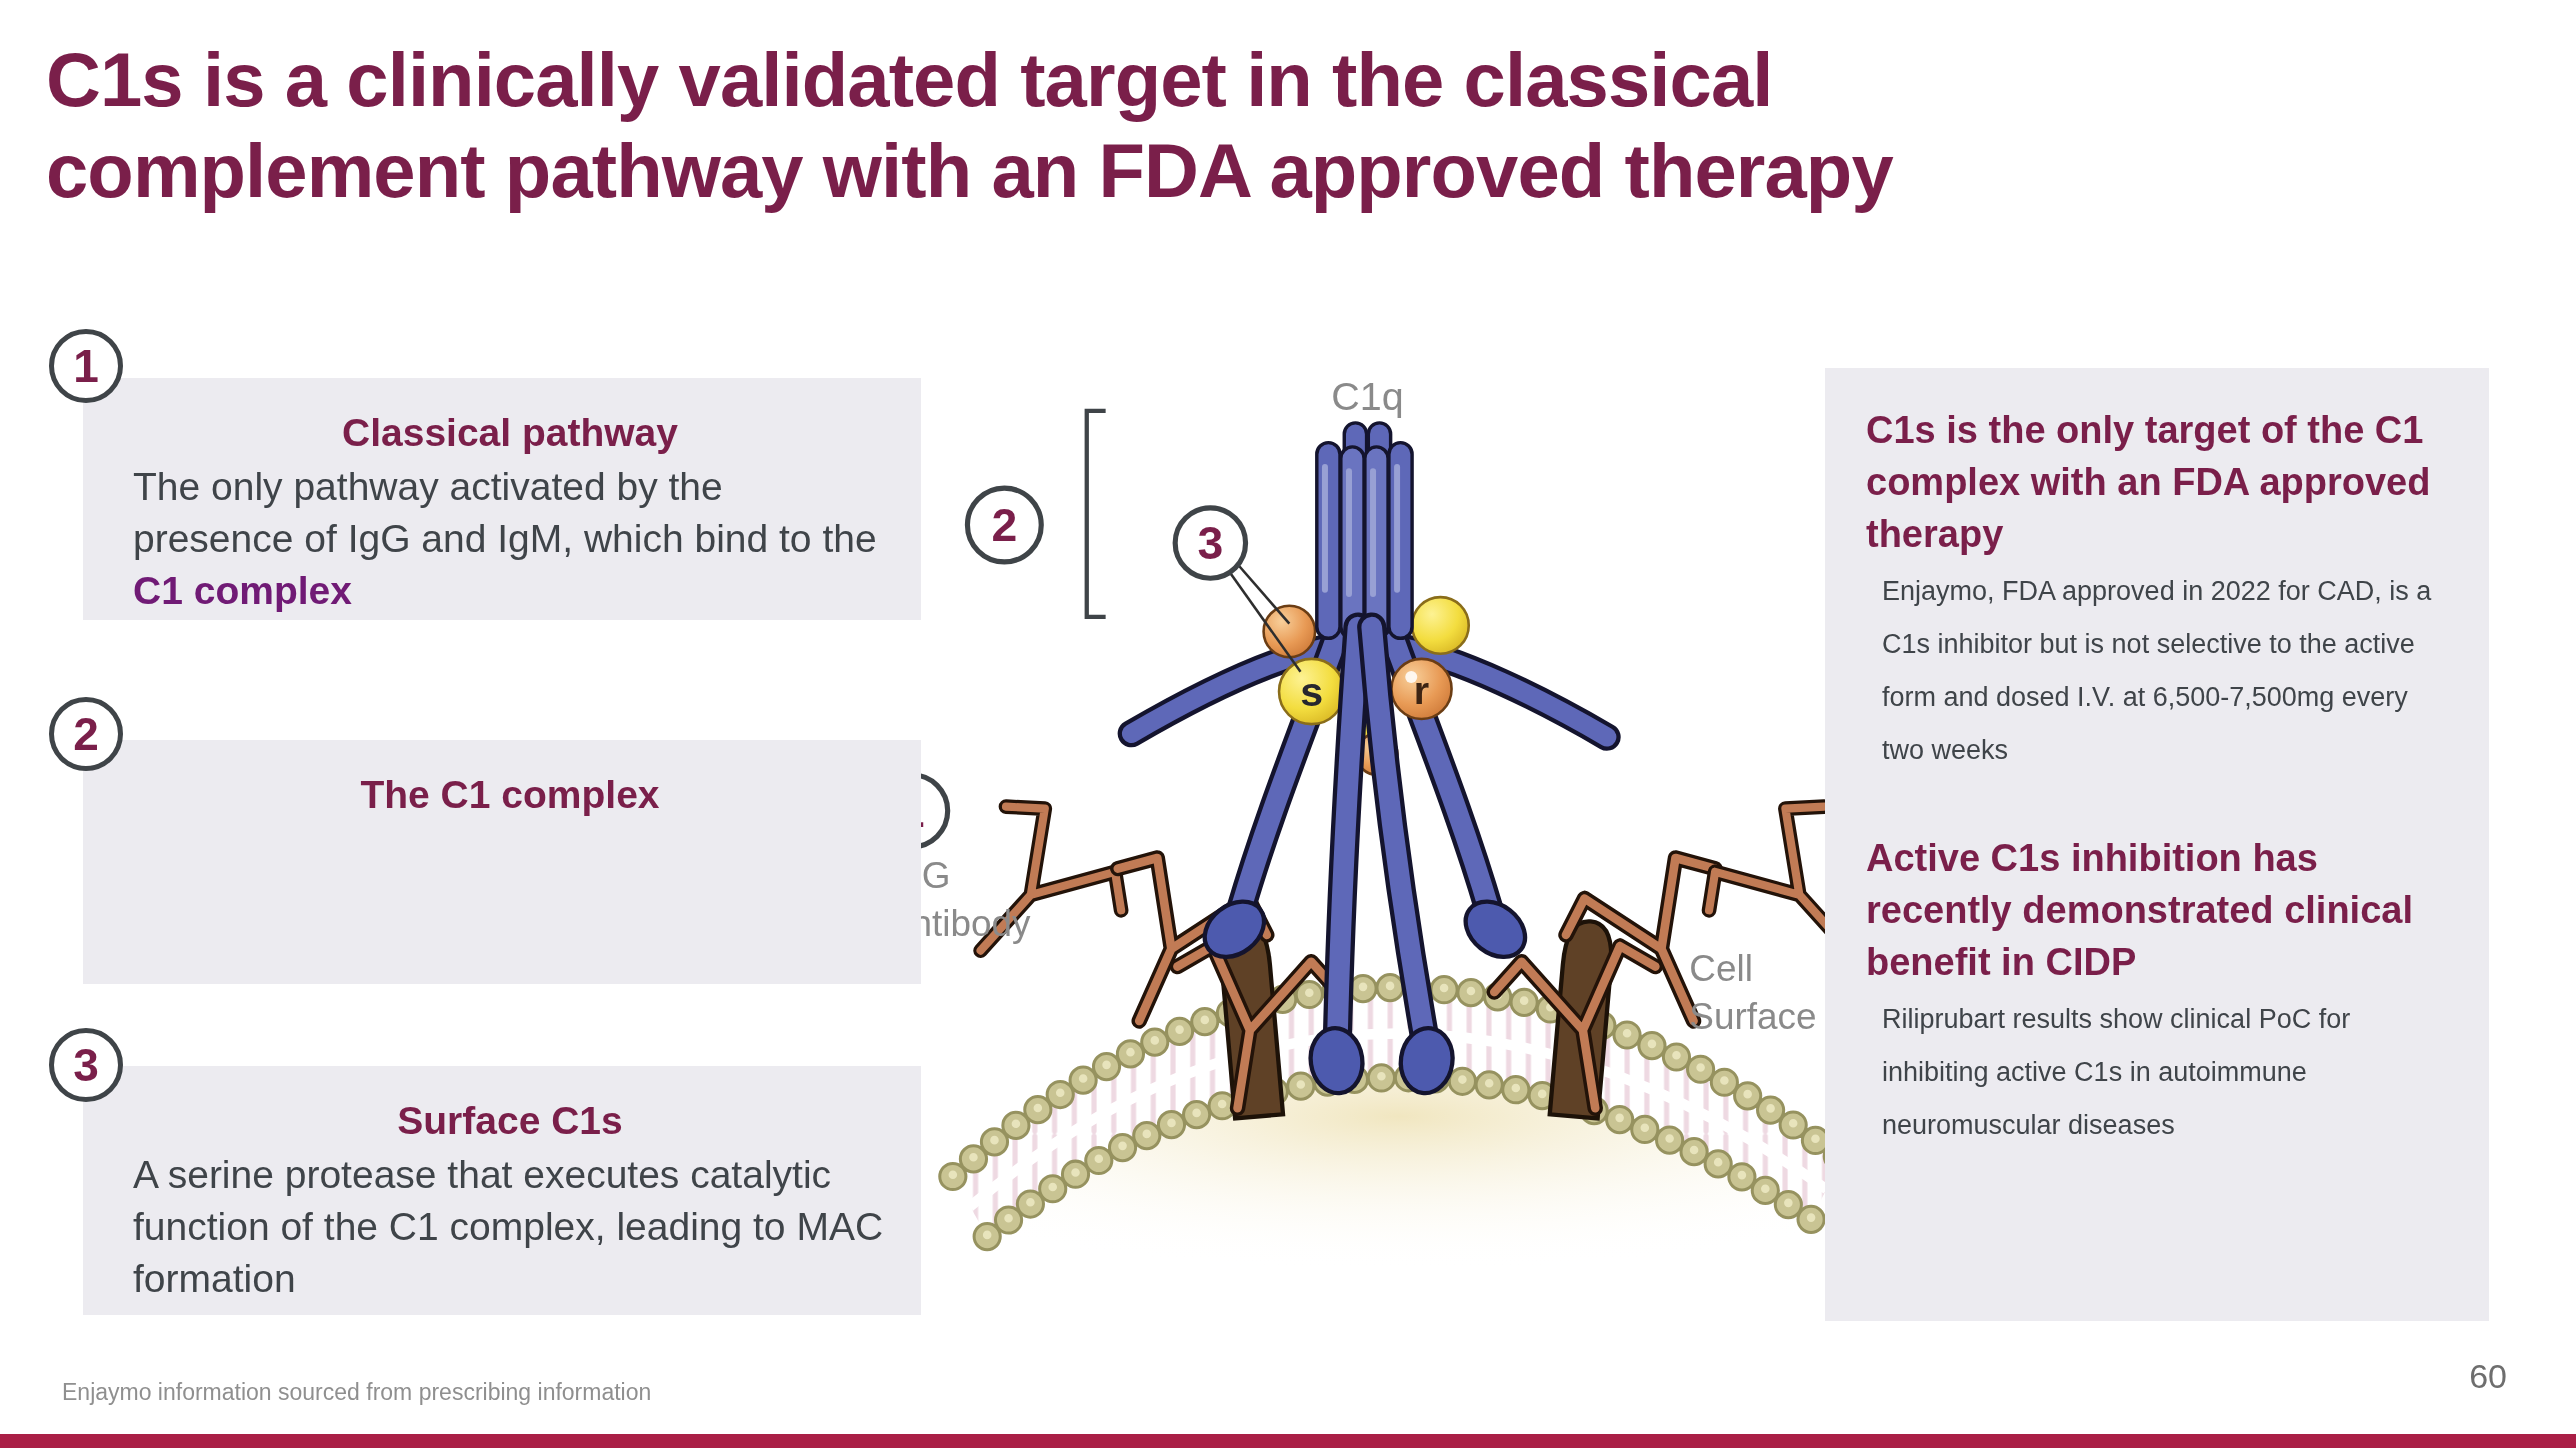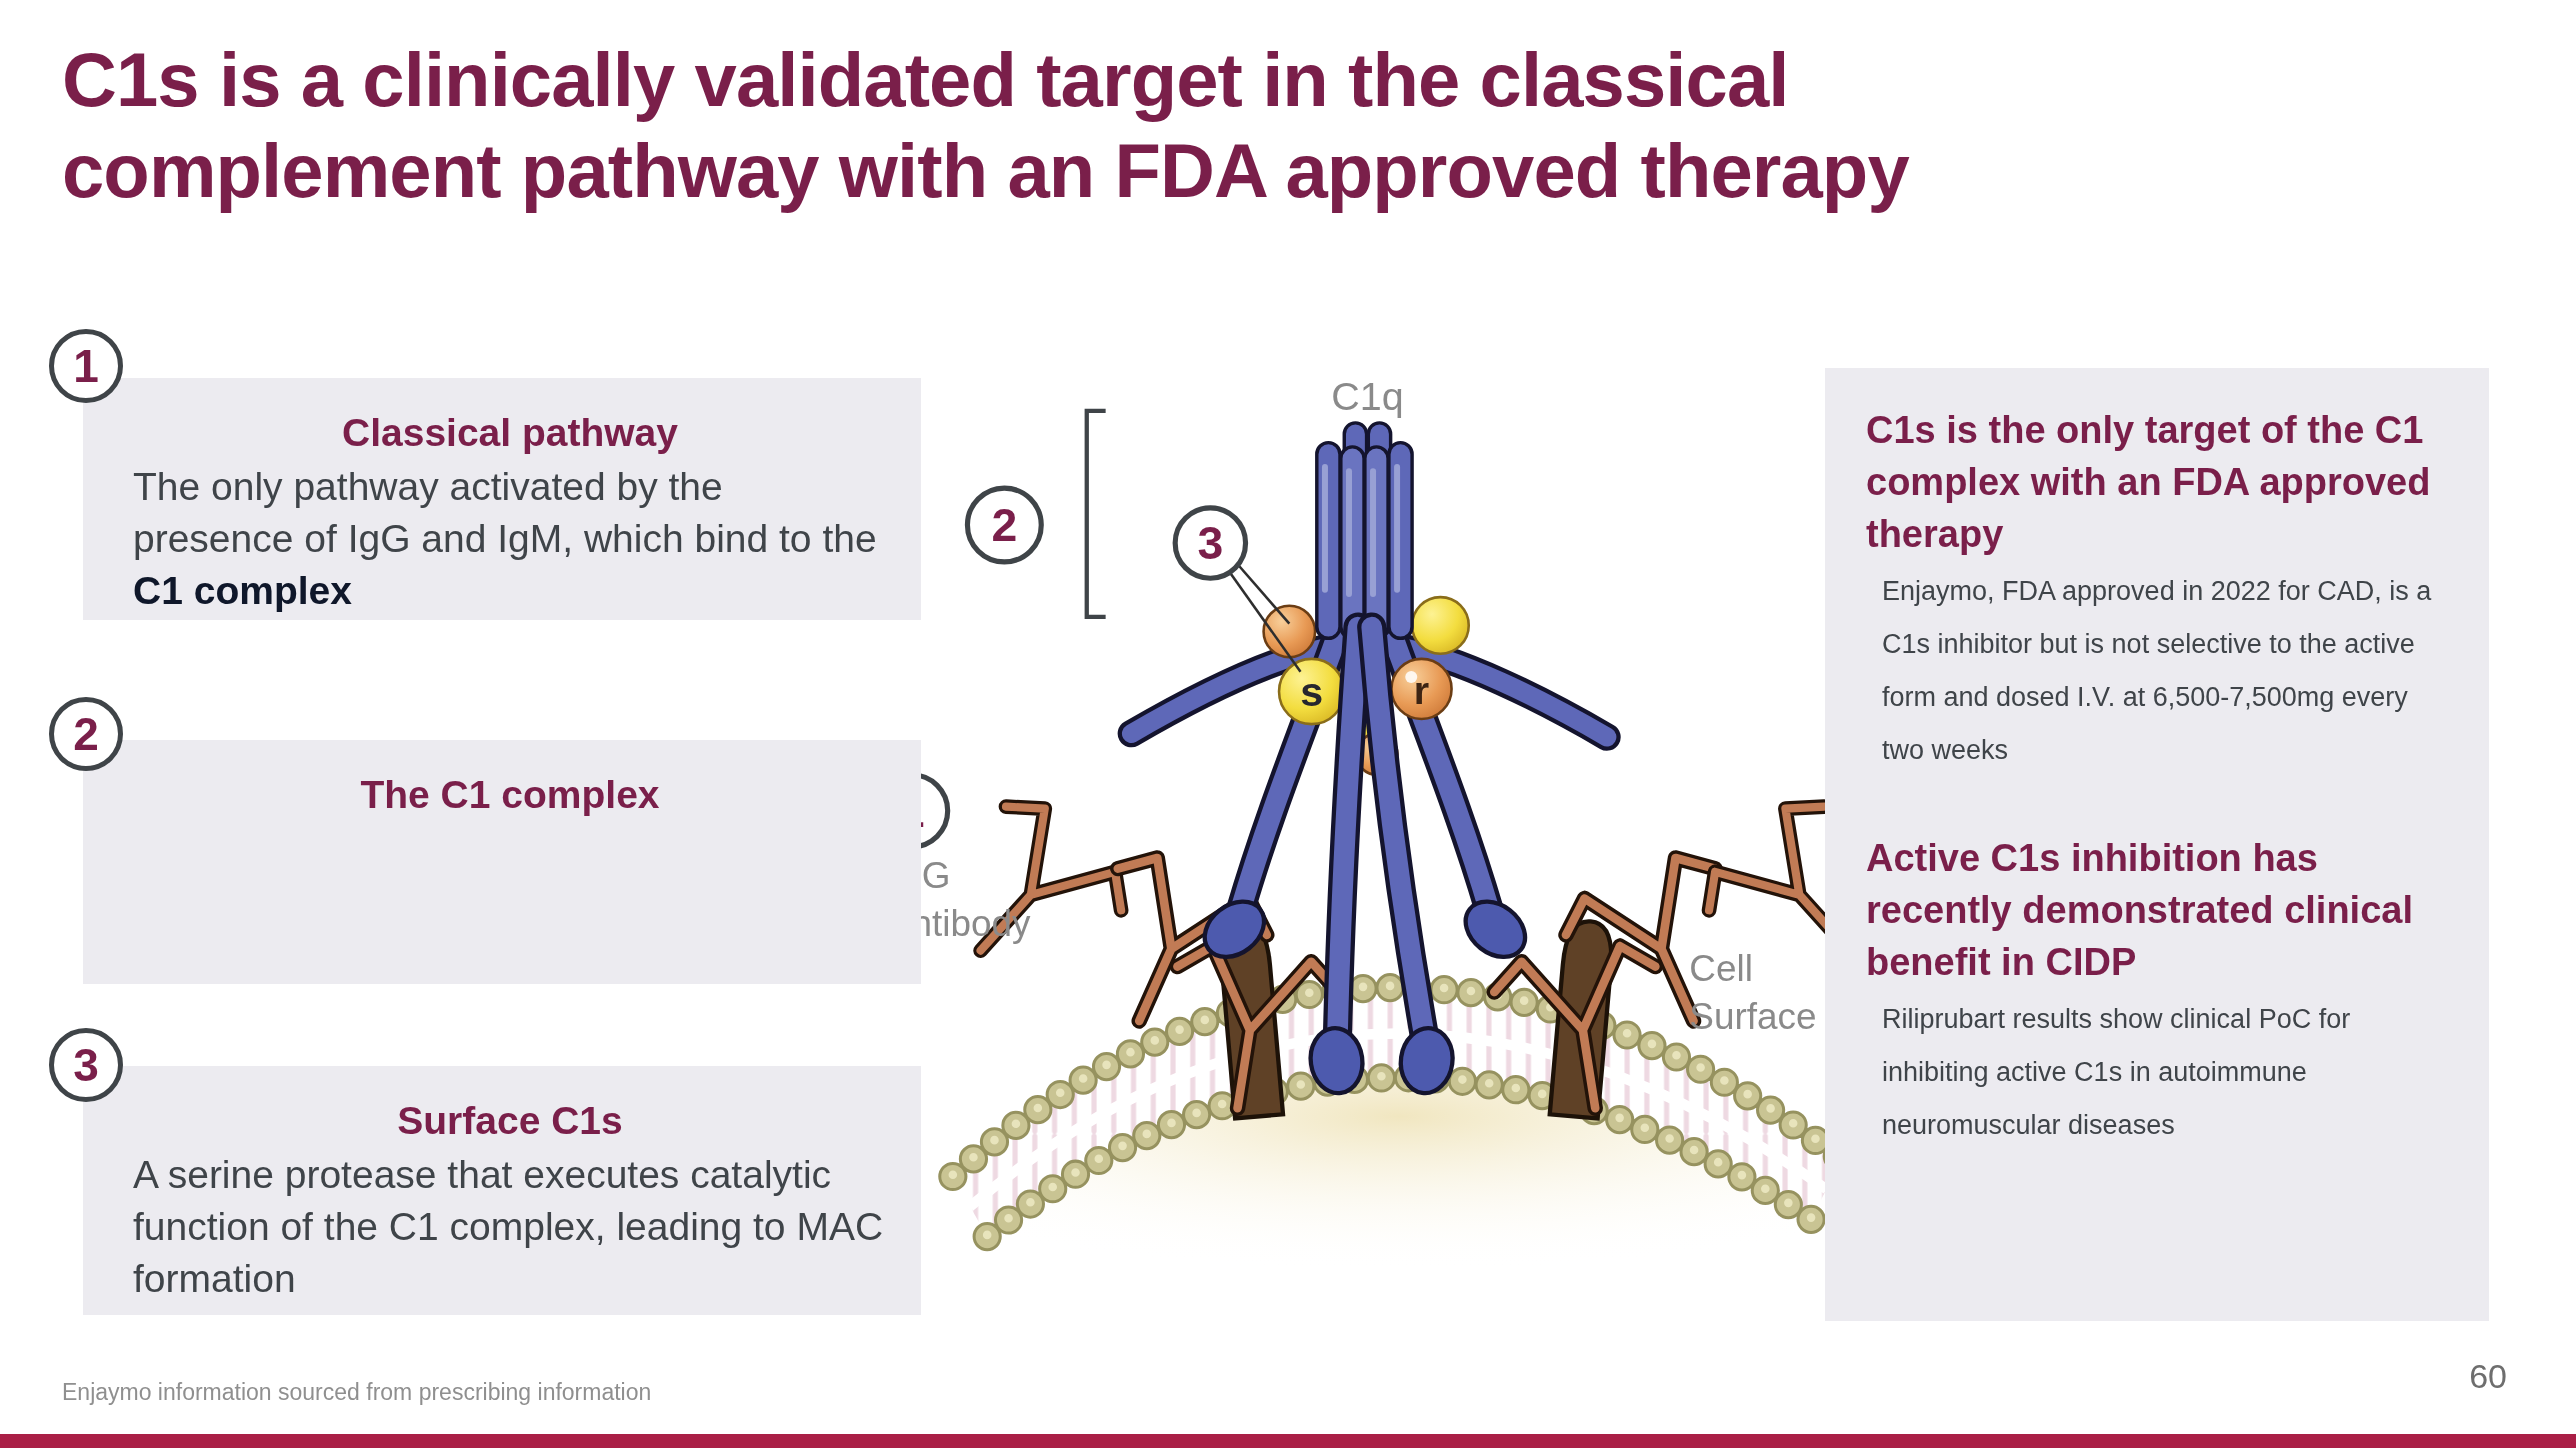--- a/index.html
+++ b/index.html
@@ -1,35 +1,35 @@
 <!DOCTYPE html>
 <html style="font-size:13.7px"><head>
 <meta charset="utf-8">
 <style>
   html,body{margin:0;padding:0;background:#ffffff;}
   .slide{
     position:relative; width:2576px; height:1449px; overflow:hidden;
     background:#ffffff; font-family:"Liberation Sans", sans-serif;
   }
   .title{
-    position:absolute; left:62px; top:34px; width:2198px;
+    position:absolute; left:46px; top:34px; width:2198px;
     font-size:76px; font-weight:bold; color:#7a1f4a; line-height:91px;
     letter-spacing:-0.9px;
   }
   
   .card{
     position:absolute; left:83px; width:838px; background:#ECEBF0;
     box-sizing:border-box; padding:29px 34px 0 50px; z-index:1;
   }
   .card-1{top:378px; height:242px;}
   .card-2{top:740px; height:244px;}
   .card-3{top:1066px; height:249px;}
   .card-heading{font-size:39px; font-weight:bold; color:#7a1f4a; line-height:52px;text-align:center;}
   .card-body{font-size:39px; color:#3f4449; line-height:52px; margin-top:1.7px;}
-  .maroon-bold{color:#0f172a; font-weight:bold;}
+  .maroon-bold{color:#701a75; font-weight:bold;}
   
   .badge{
     position:absolute; left:49px; width:74px; height:74px; border-radius:50%;
     background:#ffffff; border:5.2px solid #3f4448; box-sizing:border-box;
     display:flex; align-items:center; justify-content:center;
     font-size:46px; font-weight:bold; color:#7a1f4a; z-index:2;
   }
   .badge-1{top:329px;} .badge-2{top:697px;} .badge-3{top:1028px;}
   
   .diagram{position:absolute; left:867px; top:361px; width:970px; height:910px; z-index:0;}

